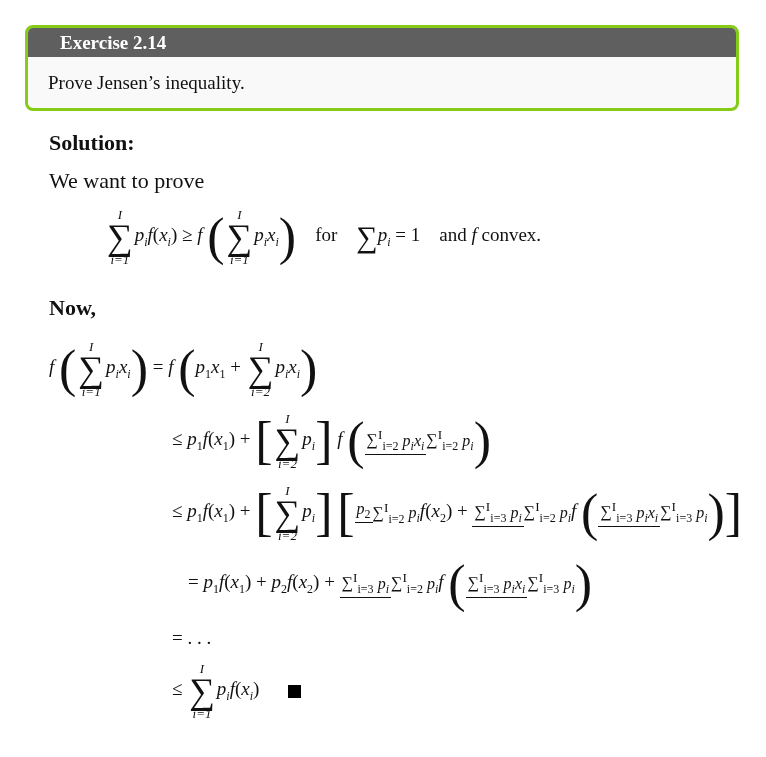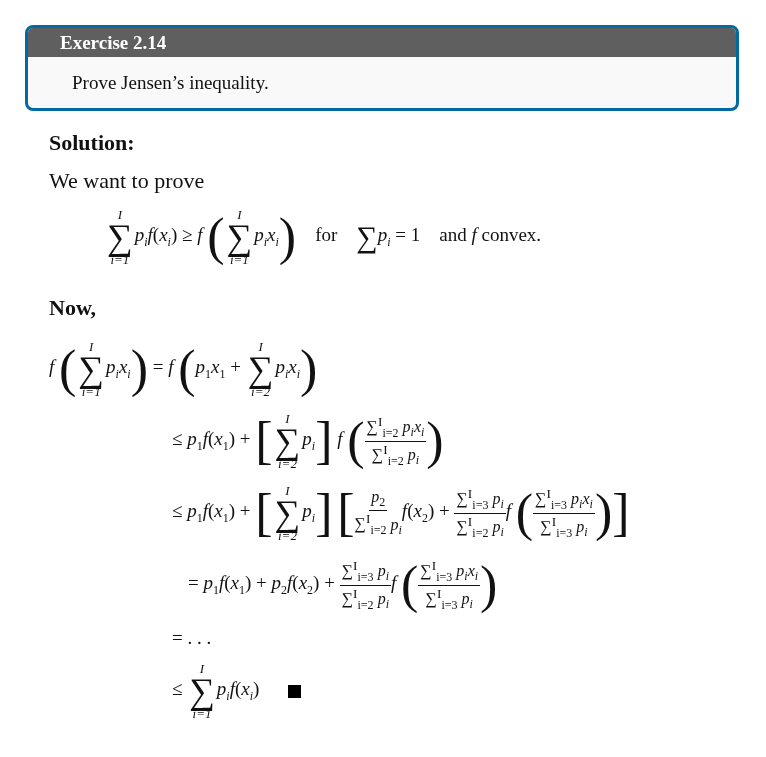--- a/index.html
+++ b/index.html
@@ -1,31 +1,31 @@
 <!DOCTYPE html>
 <html><head>
 <meta charset="utf-8">
 <style>
   html, body { margin:0; padding:0; background:#ffffff; }
   body { width:766px; height:757px; position:relative; overflow:hidden;
          font-family:"DejaVu Serif", "Liberation Serif", serif; color:#111; }
   .box { position:absolute; left:25px; top:25px; width:714px; height:86px;
-         border:3px solid #0369a1; border-radius:8px; background:#f9f9f9; box-sizing:border-box; overflow:hidden; }
+         border:3px solid #84cc16; border-radius:8px; background:#f9f9f9; box-sizing:border-box; overflow:hidden; }
   .box-head { background:#5f5f5f; color:#fff; height:29px; line-height:29px; padding-left:32px;
               font-family:"Liberation Serif", serif; font-weight:bold; font-size:19px; }
-  .box-body { padding-left:44px; line-height:52px; font-family:"Liberation Serif", serif; font-size:19px; }
+  .box-body { padding-left:20px; line-height:52px; font-family:"Liberation Serif", serif; font-size:19px; }
   .txt { position:absolute; font-family:"Liberation Serif", serif; font-size:22px; }
   .math { position:absolute; font-family:"Liberation Serif", serif; font-size:19px; white-space:nowrap; }
   i { }
   sub { font-size:12px; }
   .bigop { display:inline-flex; flex-direction:column; align-items:center; vertical-align:middle; line-height:1; margin:0 2px; }
   .bigop .sym { font-size:36px; line-height:32px; }
   .bigop .lim { font-size:13px; font-style:italic; }
   .paren { font-size:52px; vertical-align:middle; font-weight:100; line-height:1; }
-  .frac { display:inline-flex; flex-direction:column; align-items:center; vertical-align:middle; font-size:16px; }
+  .frac { display:inline-flex; flex-direction:row; align-items:flex-start; vertical-align:middle; font-size:16px; }
   .frac .num { border-bottom:1px solid #111; padding:0 2px; }
   .qed { display:inline-block; width:13px; height:13px; background:#000; margin-left:24px; vertical-align:middle; }
 </style>
 </head>
 <body>
 
 <div class="box">
   <div class="box-head">Exercise 2.14</div>
   <div class="box-body">Prove Jensen’s inequality.</div>
 </div>

